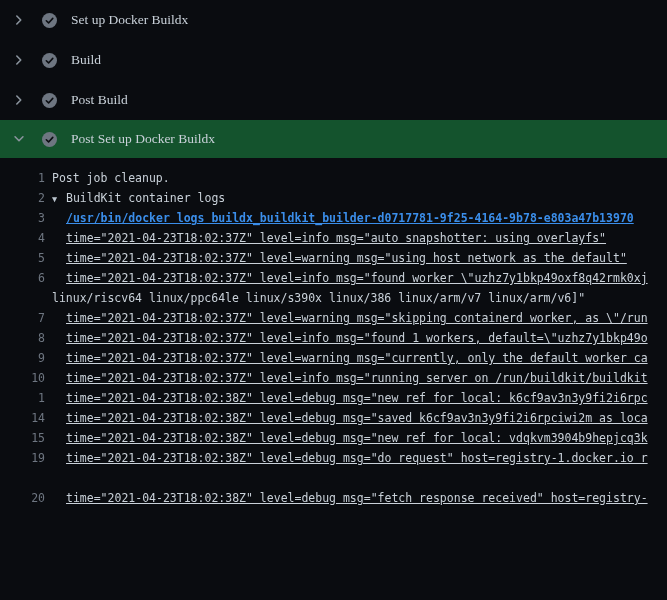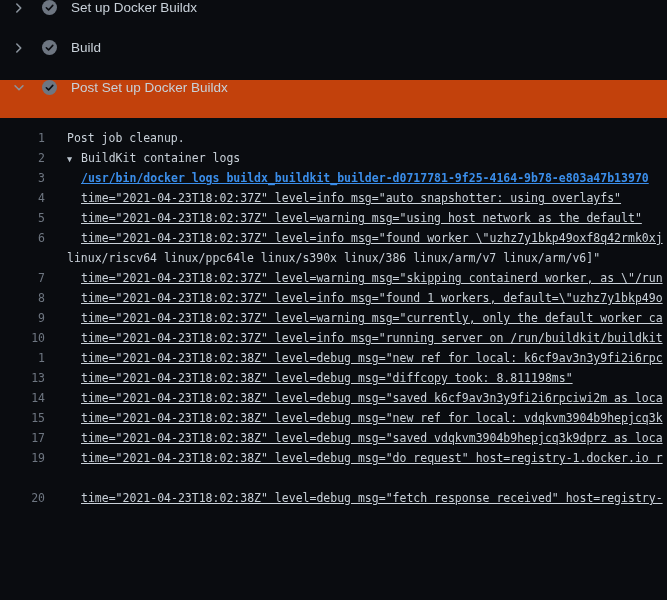--- a/index.html
+++ b/index.html
@@ -4,24 +4,25 @@
 <style>
   * { margin:0; padding:0; box-sizing:border-box; }
   html,body { background:#0a0c10; }
   .app {
     position:relative; width:667px; height:600px;
     background:#0a0c10; overflow:hidden;
     font-family:"Liberation Sans", sans-serif;
   }
   
   .section {
-    display:flex; align-items:flex-start; height:40px; width:100%;
+    display:flex; align-items:center; height:40px; width:100%;
     cursor:pointer;
+    font-family:Liberation Serif, serif;
   }
-  .section.expanded { background:#c2410c; height:38px; }
+  .section.expanded { background:#14532d; height:38px; }
   .chev {
     width:16px; height:16px; margin-left:11px; flex:0 0 auto;
     display:flex; align-items:center; justify-content:center;
   }
   .check {
     width:15px; height:15px; margin-left:15px; flex:0 0 auto;
     display:flex; align-items:center; justify-content:center;
   }
   .slabel {
     margin-left:14px; font-size:13.5px; color:#c9d1d9; white-space:pre;
@@ -31,21 +32,21 @@
   .row {
     display:flex; height:20px; line-height:20px; width:667px;
     overflow:hidden; white-space:pre;
     font-family:"DejaVu Sans Mono","Liberation Mono",monospace;
     font-size:11.5px; color:#c9d1d9;
   }
   .ln {
     flex:0 0 45px; width:45px; text-align:right; color:#6e7681;
     cursor:pointer; user-select:none;
   }
-  .content { margin-left:22px; white-space:pre; color:#c9d1d9; }
+  .content { margin-left:7px; white-space:pre; color:#c9d1d9; }
   .row.kind-log .content, .row.kind-command .content { padding-left:14px;text-decoration:underline; }
   .row.kind-command .content { color:#3b8eea; font-weight:bold; }
   .tg {
     display:inline-block; width:14px; font-size:8.5px; color:#bac4ce;
     cursor:pointer;
   }
 </style>
 </head>
 <body>
 
@@ -72,20 +73,34 @@
           </svg>
         </span>
         <span class="check">
           <svg width="15" height="15" viewBox="0 0 16 16">
   <circle cx="8" cy="8" r="8" fill="#6e7681"></circle>
   <path d="M4.6 8.3 L7 10.6 L11.5 5.7" fill="none" stroke="#0a0c10" stroke-width="1.7" stroke-linecap="round" stroke-linejoin="round"></path>
           </svg>
         </span>
         <span class="slabel">Build</span>
       </div>
+      <div class="section">
+        <span class="chev">
+          <svg width="14" height="14" viewBox="0 0 16 16">
+  <path d="M5.5 3.5 L10 8 L5.5 12.5" fill="none" stroke="#8b949e" stroke-width="1.8" stroke-linecap="round" stroke-linejoin="round"></path>
+          </svg>
+        </span>
+        <span class="check">
+          <svg width="15" height="15" viewBox="0 0 16 16">
+  <circle cx="8" cy="8" r="8" fill="#6e7681"></circle>
+  <path d="M4.6 8.3 L7 10.6 L11.5 5.7" fill="none" stroke="#0a0c10" stroke-width="1.7" stroke-linecap="round" stroke-linejoin="round"></path>
+          </svg>
+        </span>
+        <span class="slabel">Post Build</span>
+      </div>
       <div class="section expanded">
         <span class="chev">
           <svg width="14" height="14" viewBox="0 0 16 16">
   <path d="M3.5 5.5 L8 10 L12.5 5.5" fill="none" stroke="#8b949e" stroke-width="1.8" stroke-linecap="round" stroke-linejoin="round"></path>
           </svg>
         </span>
         <span class="check">
           <svg width="15" height="15" viewBox="0 0 16 16">
   <circle cx="8" cy="8" r="8" fill="#6e7681"></circle>
   <path d="M4.6 8.3 L7 10.6 L11.5 5.7" fill="none" stroke="#0a0c10" stroke-width="1.7" stroke-linecap="round" stroke-linejoin="round"></path>
@@ -100,21 +115,19 @@
       <div class="row kind-command"><span class="ln">3</span><span class="content">/usr/bin/docker logs buildx_buildkit_builder-d0717781-9f25-4164-9b78-e803a47b13970</span></div>
       <div class="row kind-log"><span class="ln">4</span><span class="content">time="2021-04-23T18:02:37Z" level=info msg="auto snapshotter: using overlayfs"</span></div>
       <div class="row kind-log"><span class="ln">5</span><span class="content">time="2021-04-23T18:02:37Z" level=warning msg="using host network as the default"</span></div>
       <div class="row kind-log"><span class="ln">6</span><span class="content">time="2021-04-23T18:02:37Z" level=info msg="found worker \"uzhz7y1bkp49oxf8q42rmk0xj</span></div>
       <div class="row kind-wrap"><span class="ln"></span><span class="content">linux/riscv64 linux/ppc64le linux/s390x linux/386 linux/arm/v7 linux/arm/v6]"</span></div>
       <div class="row kind-log"><span class="ln">7</span><span class="content">time="2021-04-23T18:02:37Z" level=warning msg="skipping containerd worker, as \"/run</span></div>
       <div class="row kind-log"><span class="ln">8</span><span class="content">time="2021-04-23T18:02:37Z" level=info msg="found 1 workers, default=\"uzhz7y1bkp49o</span></div>
       <div class="row kind-log"><span class="ln">9</span><span class="content">time="2021-04-23T18:02:37Z" level=warning msg="currently, only the default worker ca</span></div>
       <div class="row kind-log"><span class="ln">10</span><span class="content">time="2021-04-23T18:02:37Z" level=info msg="running server on /run/buildkit/buildkit</span></div>
       <div class="row kind-log"><span class="ln">1</span><span class="content">time="2021-04-23T18:02:38Z" level=debug msg="new ref for local: k6cf9av3n3y9fi2i6rpc</span></div>
-      <div class="row kind-log"><span class="ln">13</span><span class="content">time="2021-04-23T18:02:38Z" level=debug msg="diffcopy took: 8.811198ms"</span></div>
       <div class="row kind-log"><span class="ln">14</span><span class="content">time="2021-04-23T18:02:38Z" level=debug msg="saved k6cf9av3n3y9fi2i6rpciwi2m as loca</span></div>
       <div class="row kind-log"><span class="ln">15</span><span class="content">time="2021-04-23T18:02:38Z" level=debug msg="new ref for local: vdqkvm3904b9hepjcq3k</span></div>
-      <div class="row kind-log"><span class="ln">17</span><span class="content">time="2021-04-23T18:02:38Z" level=debug msg="saved vdqkvm3904b9hepjcq3k9dprz as loca</span></div>
       <div class="row kind-log"><span class="ln">19</span><span class="content">time="2021-04-23T18:02:38Z" level=debug msg="do request" host=registry-1.docker.io r</span></div>
       <div class="row kind-wrap"><span class="ln"></span></div>
       <div class="row kind-log"><span class="ln">20</span><span class="content">time="2021-04-23T18:02:38Z" level=debug msg="fetch response received" host=registry-</span></div>
     </div>
 </div>
 
 </body></html>

